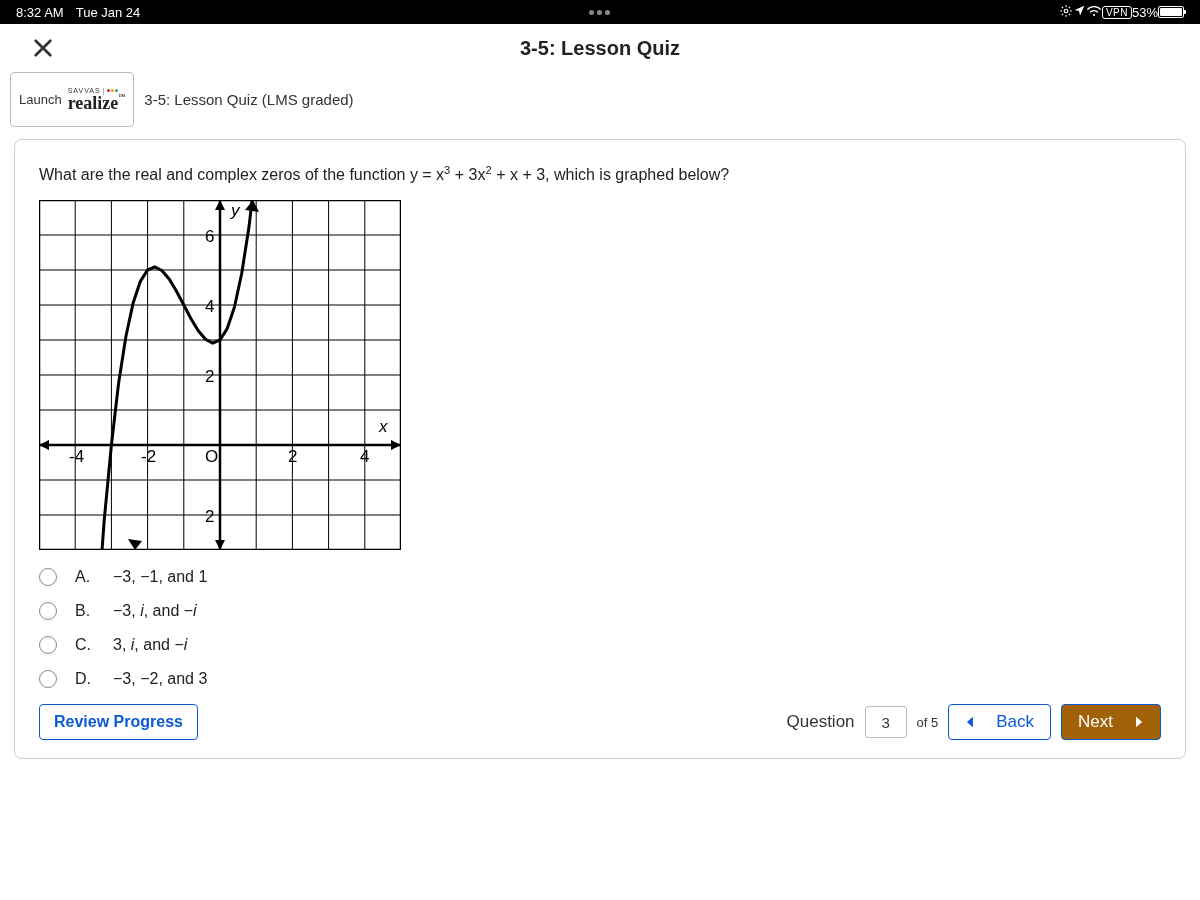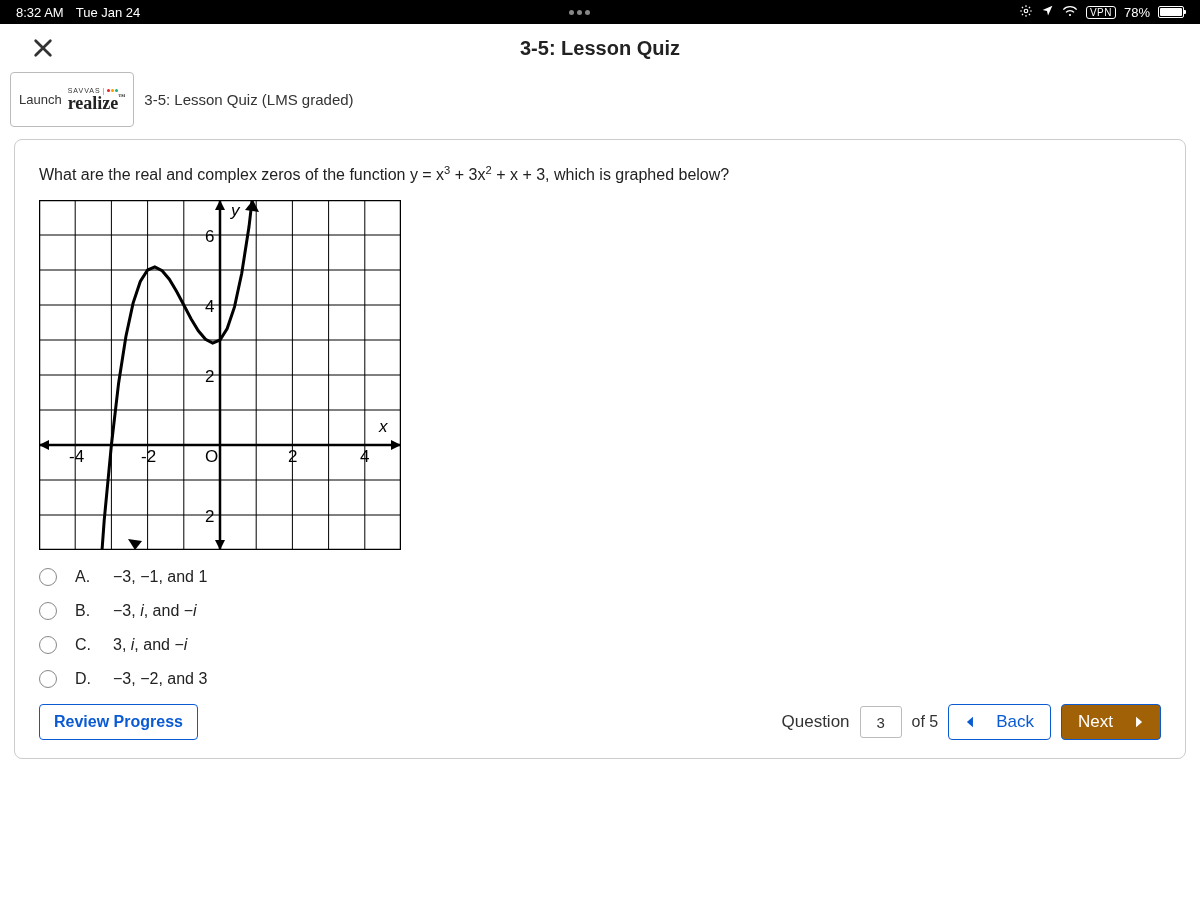--- a/index.html
+++ b/index.html
@@ -3,21 +3,21 @@
 <meta charset="utf-8">
 <style>
   * { box-sizing: border-box; margin: 0; padding: 0; }
   html, body { width: 1200px; height: 900px; font-family: Arial, Helvetica, sans-serif; background: #fff; }
   
   
   .status-bar { width: 100%; height: 24px; background: #000; color: #fff; display: flex; align-items: center; padding: 0 16px; font-size: 13px; }
   .status-left { display: flex; gap: 12px; }
   .status-center { flex: 1; display: flex; justify-content: center; gap: 3px; }
   .dot { width: 5px; height: 5px; border-radius: 50%; background: #888; }
-  .status-right { display: flex; align-items: center; gap: 8px; }
+  .status-right { display: flex; align-items: center; }
   .vpn-badge { border: 1px solid #fff; border-radius: 3px; padding: 0 3px; font-size: 10px; letter-spacing: 0.5px; }
   .battery { width: 26px; height: 12px; border: 1px solid #fff; border-radius: 2px; position: relative; }
   .battery::after { content: ''; position: absolute; right: -3px; top: 3px; width: 2px; height: 4px; background: #fff; border-radius: 0 1px 1px 0; }
   .battery-fill { position: absolute; top: 1px; left: 1px; height: 8px; width: 22px; background: #fff; border-radius: 1px; }
 
   
   .app-header { height: 48px; display: flex; align-items: center; position: relative; padding: 0 29px; }
   .close-x { width: 28px; height: 28px; display: flex; align-items: center; justify-content: center; cursor: pointer; }
   .app-title { position: absolute; left: 50%; transform: translateX(-50%); font-size: 20px; font-weight: 600; color: #222; }
 
@@ -44,21 +44,21 @@
   .option-row { display: flex; align-items: center; gap: 18px; font-size: 16px; color: #222; }
   .radio { width: 18px; height: 18px; border: 1.5px solid #888; border-radius: 50%; background: #fff; cursor: pointer; flex-shrink: 0; }
   .opt-letter { width: 20px; }
   .opt-text i { font-style: italic; }
 
   .card-footer { margin-top: auto; display: flex; align-items: center; justify-content: space-between; padding-top: 12px; }
   .review-btn { border: 1.5px solid #0a5ad4; color: #0a5ad4; background: #fff; border-radius: 4px; padding: 8px 14px; font-size: 16px; cursor: pointer; font-weight: bold; }
   .footer-right { display: flex; align-items: center; gap: 10px; }
   .q-label { font-size: 17px; color: #333; }
   .q-num-box { width: 42px; height: 32px; border: 1px solid #bbb; border-radius: 3px; display: flex; align-items: center; justify-content: center; font-size: 15px; color: #333; background: #fff; }
-  .of-label { font-size: 16px; color: #333; }
+  .of-label { font-size: 13px; color: #333; }
   .nav-btn { display: flex; align-items: center; gap: 22px; border-radius: 4px; padding: 7px 16px; font-size: 17px; cursor: pointer; border: 1.5px solid #0a5ad4; }
   .back-btn { background: #fff; color: #0a5ad4; }
   .next-btn { background: #a16207; color: #fff; border-color: #0a5ad4; }
 
 </style>
 </head>
 <body>
 
 <div class="status-bar">
   <div class="status-left">
@@ -90,21 +90,21 @@
         </svg>
     </span>
     <span>
       <svg width="16" height="12" viewBox="0 0 24 18" fill="none" stroke="#fff" stroke-width="2">
           <path d="M2 7 C7 1 17 1 22 7"></path>
           <path d="M6 11 C9 7.5 15 7.5 18 11"></path>
           <circle cx="12" cy="15" r="1.6" fill="#fff" stroke="none"></circle>
         </svg>
     </span>
     <span class="vpn-badge">VPN</span>
-    <span>78%</span>
+    <span>53%</span>
     <span class="battery">
         <span class="battery-fill"></span>
       </span>
   </div>
 </div>
 
 <div class="app-header">
   <div class="close-x">
     <svg width="22" height="22" viewBox="0 0 24 24" stroke="#333" stroke-width="3" fill="none" stroke-linecap="round">
         <line x1="4" y1="4" x2="20" y2="20"></line>

